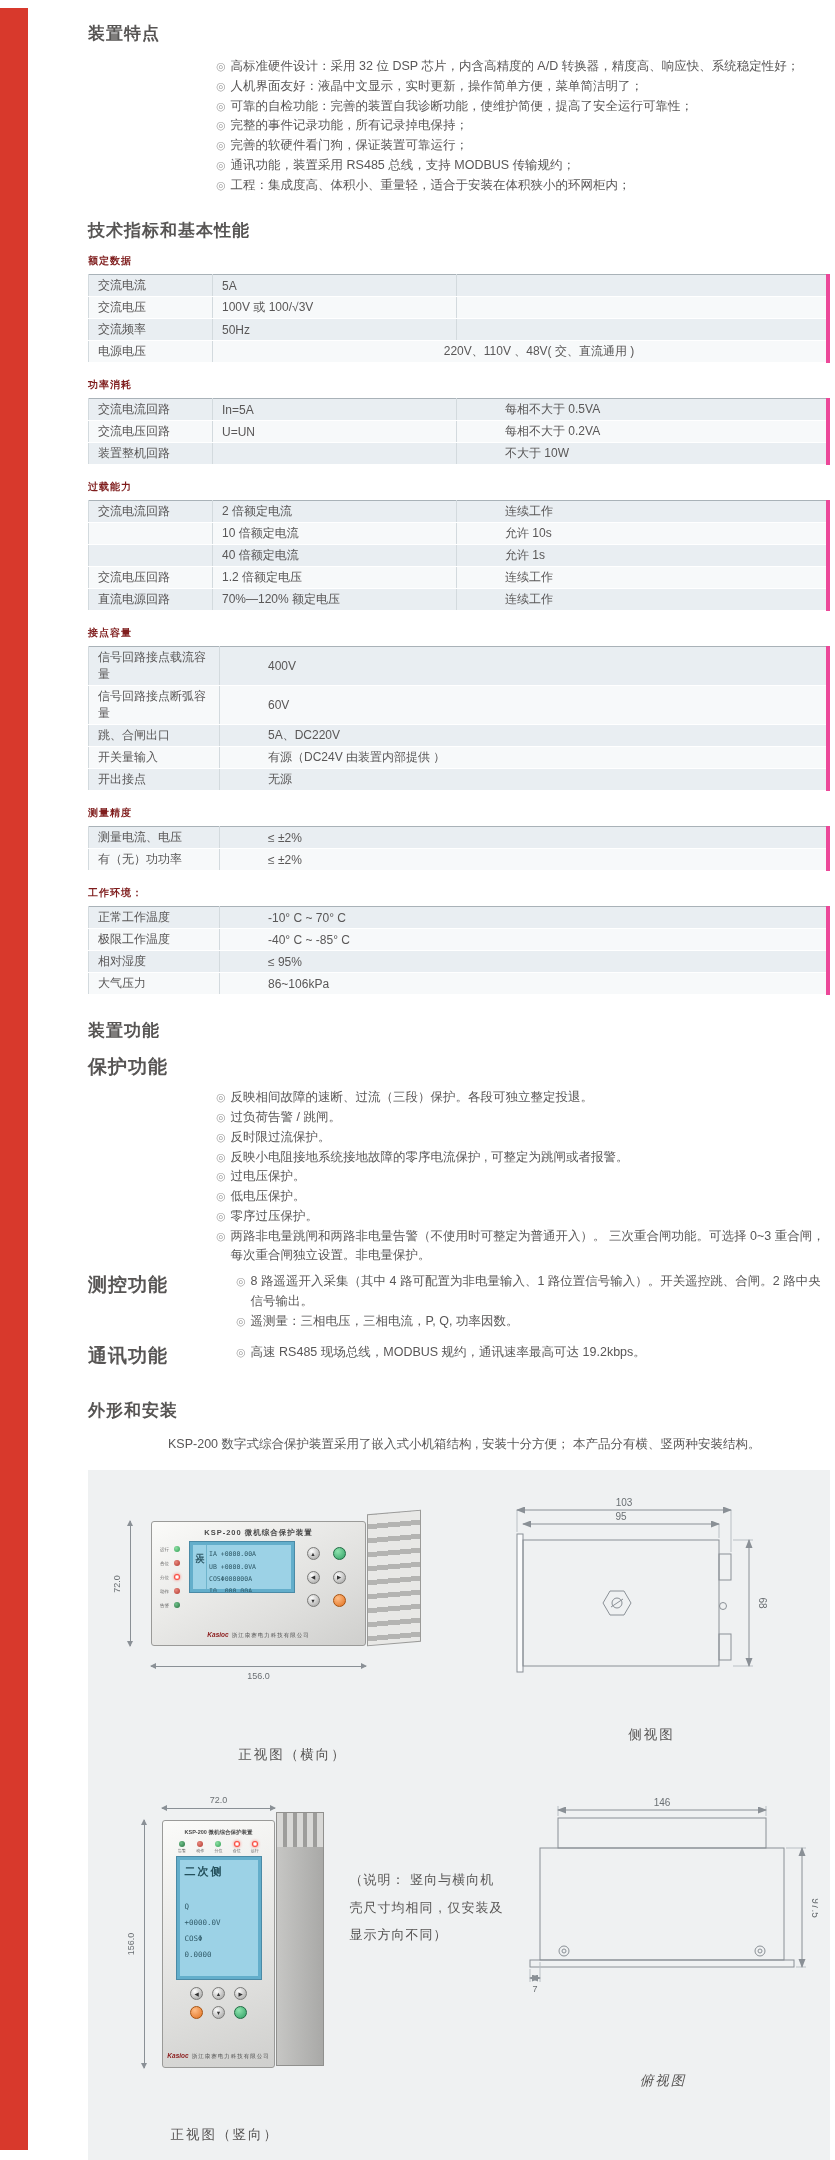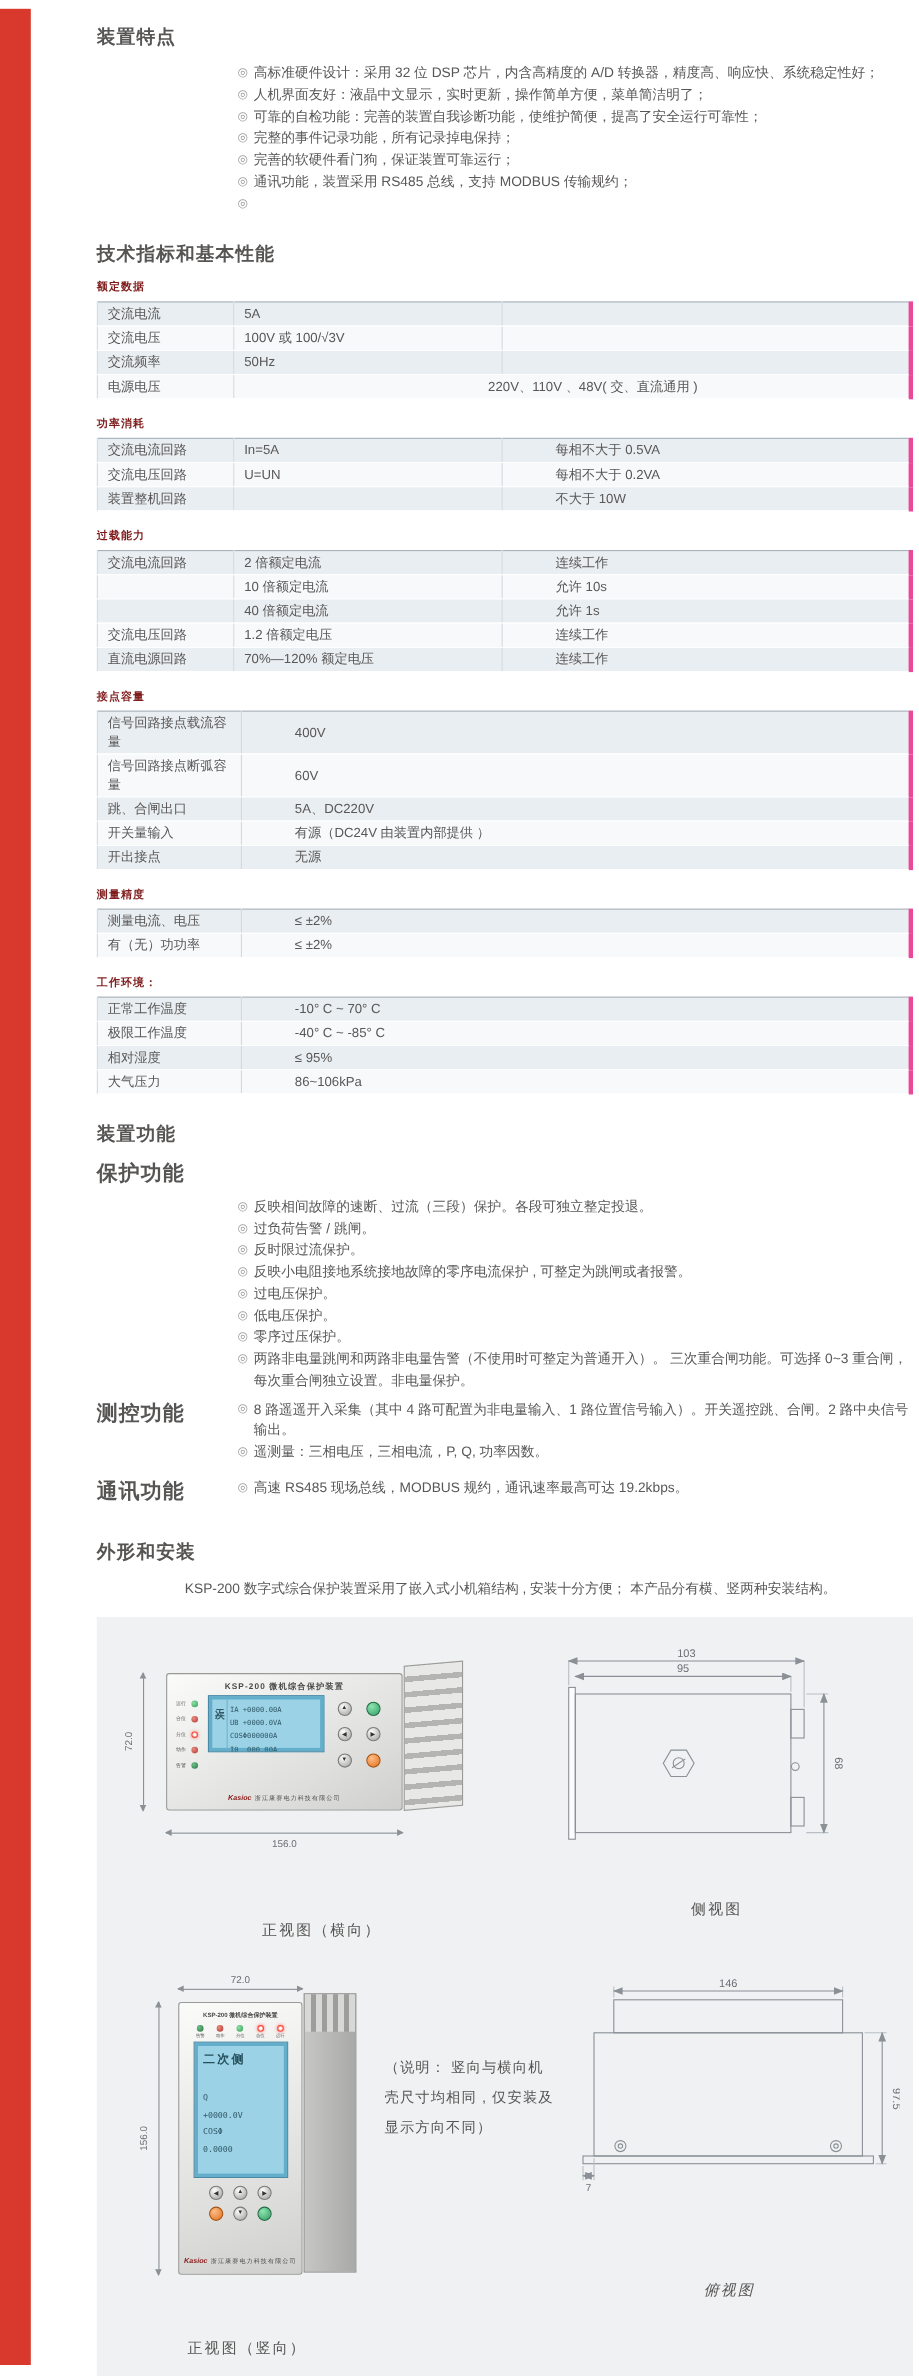--- a/index.html
+++ b/index.html
@@ -16,21 +16,21 @@
   table.spec{width:100%;border-collapse:collapse;font-size:12px;margin:0 0 15px 0;border-top:1px solid #a9b2b8;border-bottom:1px solid #a9b2b8;}
   table.spec td{padding:2px 9px;height:17px;border-left:1px solid #d3dade;border-bottom:1px solid #fff;color:#595757;}
   table.spec td:last-child{border-right:4px solid #ec4899;padding-left:48px;}
   table.spec tr:nth-child(odd) td{background:#e9eef2;}
   table.spec tr:nth-child(even) td{background:#f7f9fa;}
   td.c1{width:105px;}
   td.c2{width:225px;}
   td.c1b{width:112px;}
   td.center{text-align:center;}
   
-  .fgrid{display:flex;margin-bottom:12px;}
+  .fgrid{display:flex;margin-bottom:12px;gap:20px;}
   .flabel{width:128px;flex:none;font-size:19px;font-weight:bold;color:#575554;letter-spacing:1px;}
   .fgrid ul.bullets{margin-left:0;flex:1;}
   
   .intro{font-size:12.5px;line-height:1.6;margin:6px 0 16px 0;text-indent:80px;}
   .panel{background:#eff1f2;padding:26px 12px 10px 12px;height:904px;box-sizing:border-box;}
   .prow{display:flex;}
   .caption{text-align:center;font-size:13.5px;color:#575554;letter-spacing:2px;}
   
   .dim{position:absolute;color:#6a6f73;font-size:9px;}
   .dim.h{border-top:1px solid #8a9096;height:0;}
@@ -113,20 +113,21 @@
       <li>
           <span class="dot-ic">◎</span>
           <span>完善的软硬件看门狗，保证装置可靠运行；</span>
         </li>
       <li>
           <span class="dot-ic">◎</span>
           <span>通讯功能，装置采用 RS485 总线，支持 MODBUS 传输规约；</span>
         </li>
       <li>
           <span class="dot-ic">◎</span>
+          <span>工程：集成度高、体积小、重量轻，适合于安装在体积狭小的环网柜内；</span>
         </li>
     </ul>
   </div>
 
   <div class="sec-block">
     <h2 class="sec">技术指标和基本性能</h2>
 
     <h3 class="sub">额定数据</h3>
     <table class="spec">
         <tbody>

